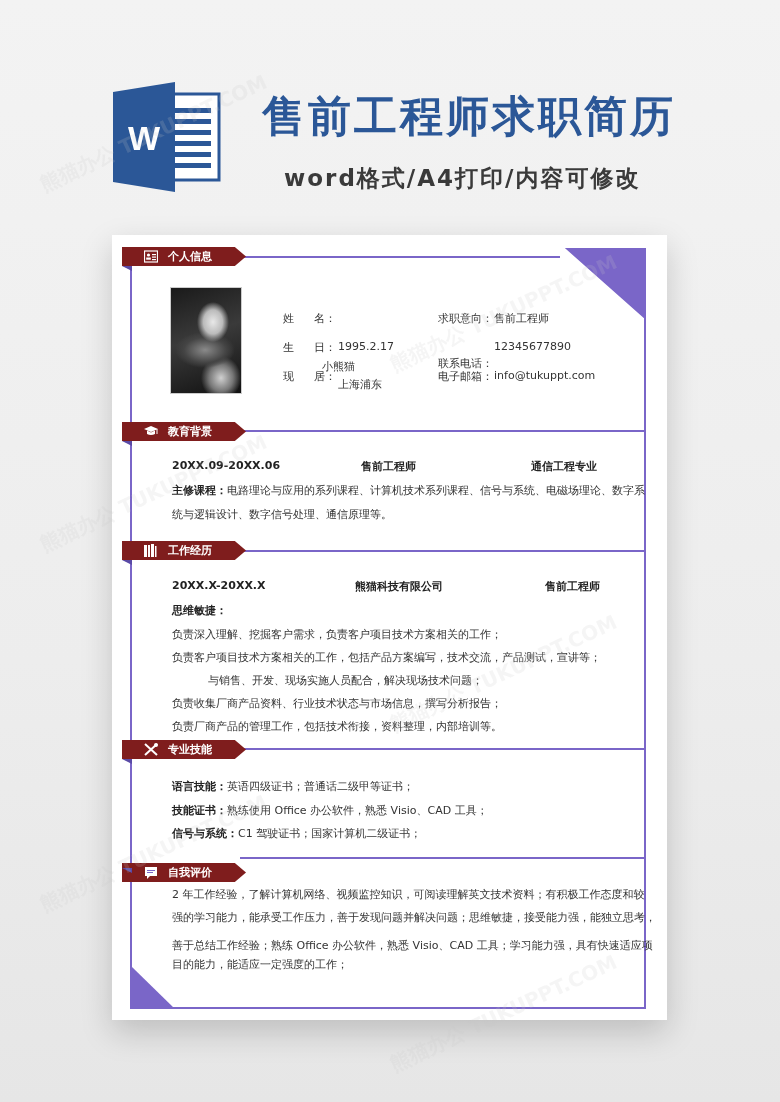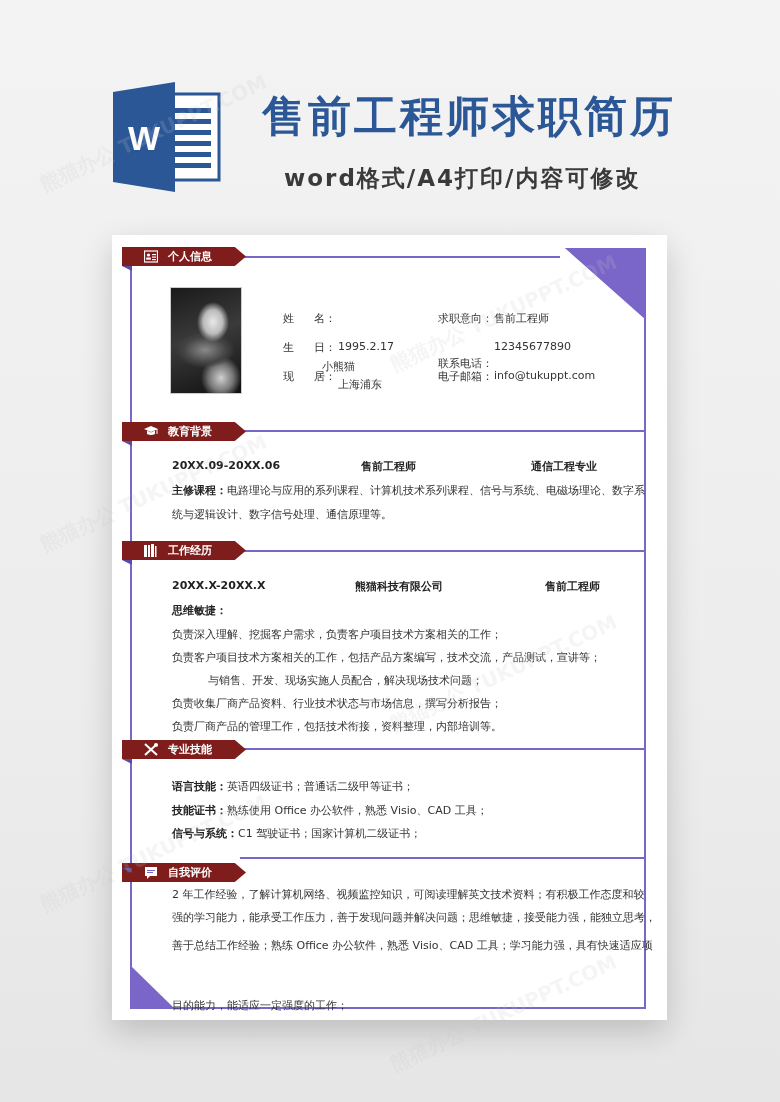--- a/index.html
+++ b/index.html
@@ -190,20 +190,20 @@
     <rect x="3" y="4" width="8" height="1" fill="#7a66c8"></rect>
     <rect x="3" y="6" width="6" height="1" fill="#7a66c8"></rect>
   </svg>
   <span class="lbl">自我评价</span>
 </div>
 <div class="tab-fold" style="top:868px;"></div>
 
 <div class="txt" style="left:172px; top:887px;">2 年工作经验，了解计算机网络、视频监控知识，可阅读理解英文技术资料；有积极工作态度和较</div>
 <div class="txt" style="left:172px; top:910px;">强的学习能力，能承受工作压力，善于发现问题并解决问题；思维敏捷，接受能力强，能独立思考，</div>
 <div class="txt" style="left:172px; top:914px;margin-top:24px;">善于总结工作经验；熟练 Office 办公软件，熟悉 Visio、CAD 工具；学习能力强，具有快速适应项</div>
-<div class="txt" style="left:172px; top:957px;margin-top:41px;">目的能力，能适应一定强度的工作；</div>
+<div class="txt" style="left:172px; top:957px;">目的能力，能适应一定强度的工作；</div>
 
 <div class="watermark" style="left:30px; top:120px;">熊猫办公 TUKUPPT.COM</div>
 <div class="watermark" style="left:380px; top:300px;">熊猫办公 TUKUPPT.COM</div>
 <div class="watermark" style="left:30px; top:480px;">熊猫办公 TUKUPPT.COM</div>
 <div class="watermark" style="left:380px; top:660px;">熊猫办公 TUKUPPT.COM</div>
 <div class="watermark" style="left:30px; top:840px;">熊猫办公 TUKUPPT.COM</div>
 <div class="watermark" style="left:380px; top:1000px;">熊猫办公 TUKUPPT.COM</div>
 
 </body></html>

